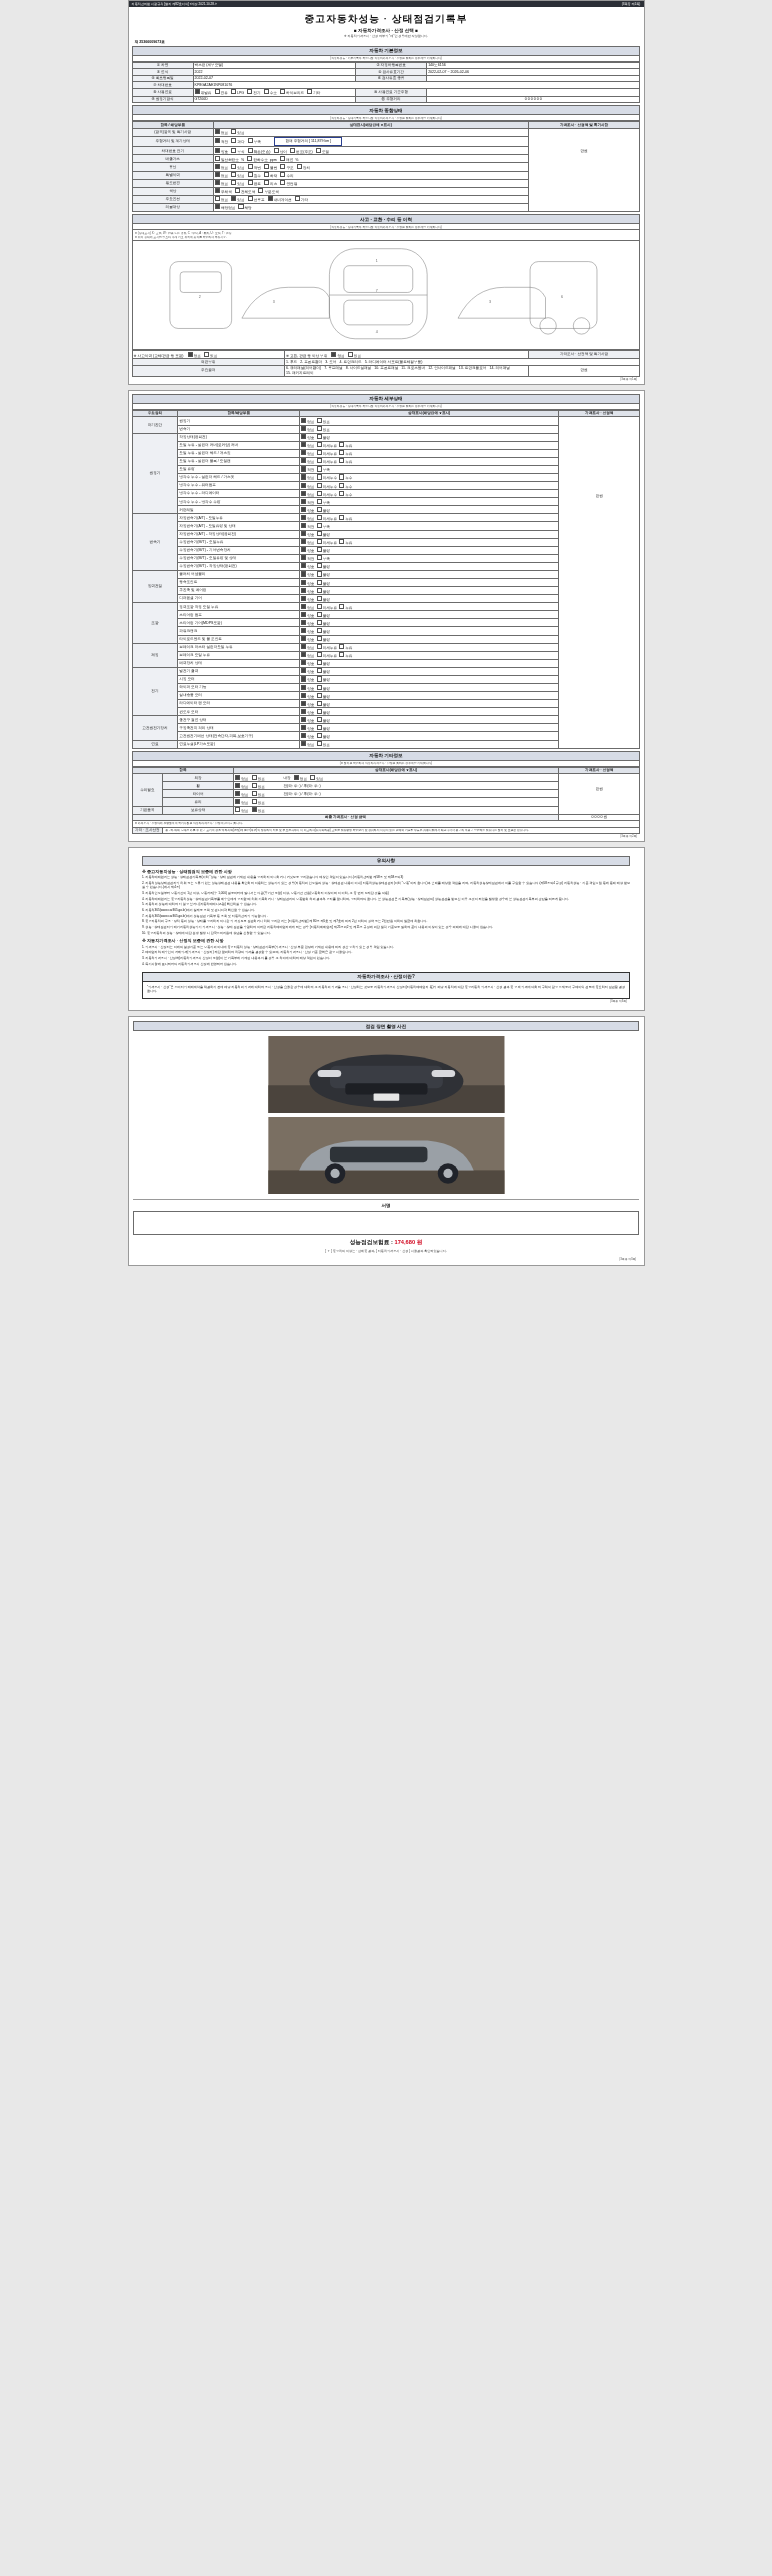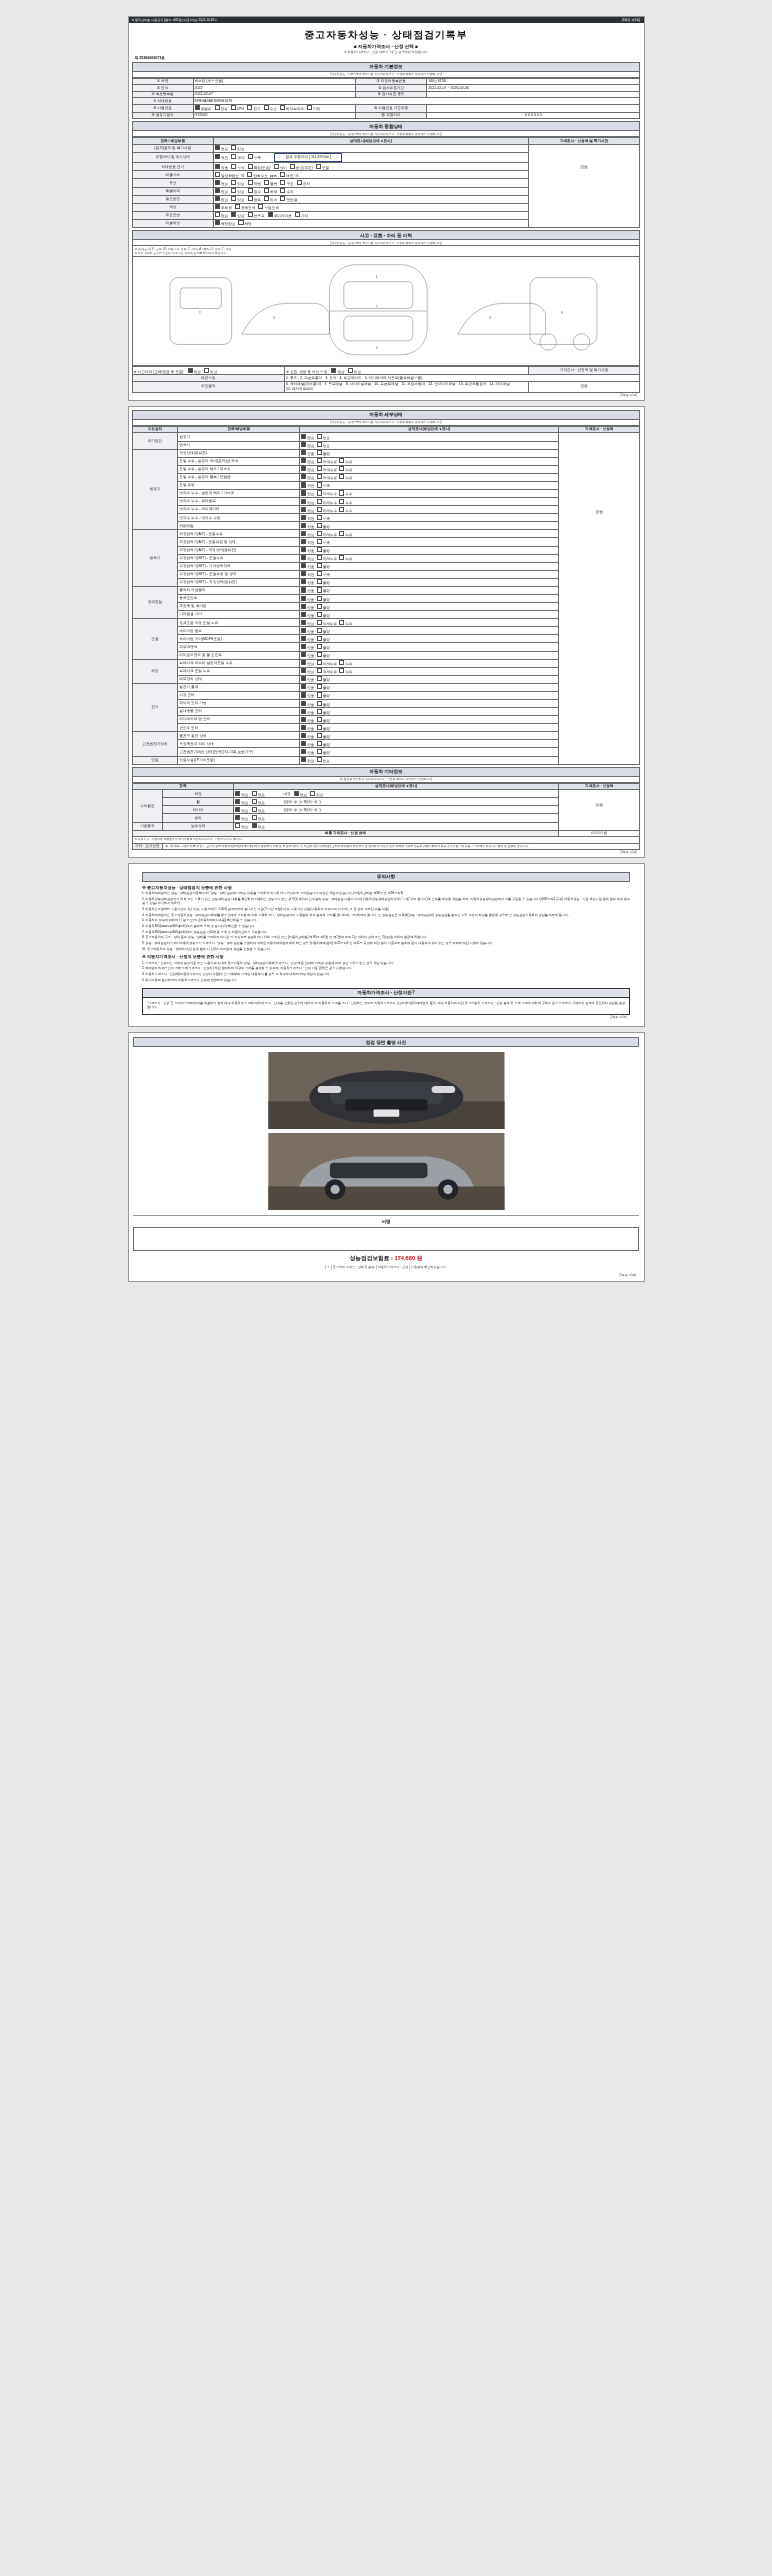--- a/index.html
+++ b/index.html
@@ -1,17 +1,17 @@
 <!DOCTYPE html>
 <html style="font-size:8.2px"><head>
 <meta charset="utf-8">
 <style>
   html,body{margin:0;padding:0;background:#e8e8e8;}
   body{font-family:"Liberation Sans","DejaVu Sans",sans-serif;font-size:3.6px;color:#111;}
-  .page{width:611px;margin:16px auto;position:relative;}
+  .page{width:611px;margin:0 auto;position:relative;}
   .sheet{background:#fff;margin:0 auto 5.2px auto;border:0.5px solid #999;position:relative;}
   .s1{width:515px;}
   table{border-collapse:collapse;width:100%;}
   td,th{border:0.5px solid #6b6b6b;padding:0.5px 1px;vertical-align:middle;font-size:3.6px;line-height:1.25;}
   .hdr{background:#dfe3ea;text-align:center;font-weight:bold;}
   .lbl{background:#eef0f4;text-align:center;}
   .ctr{text-align:center;}
   .sec-title{background:#d7dce6;text-align:center;font-weight:bold;font-size:4.6px;padding:1.5px 0;border:0.5px solid #6b6b6b;}
   .tiny{font-size:2.8px;color:#444;}
   .topbar{background:#2b2f36;color:#fff;font-size:3.1px;padding:1px 3.1px;display:flex;justify-content:space-between;}

